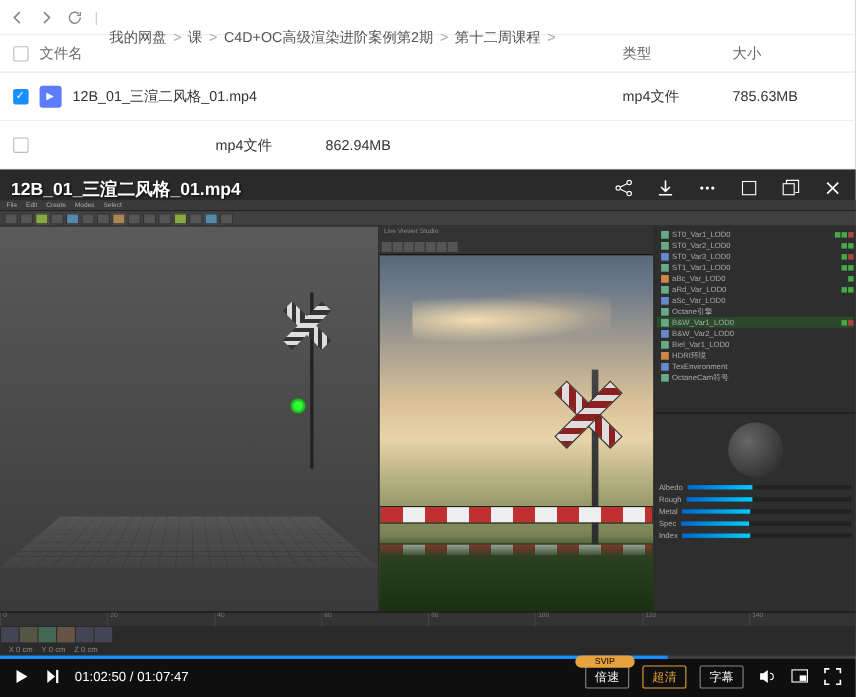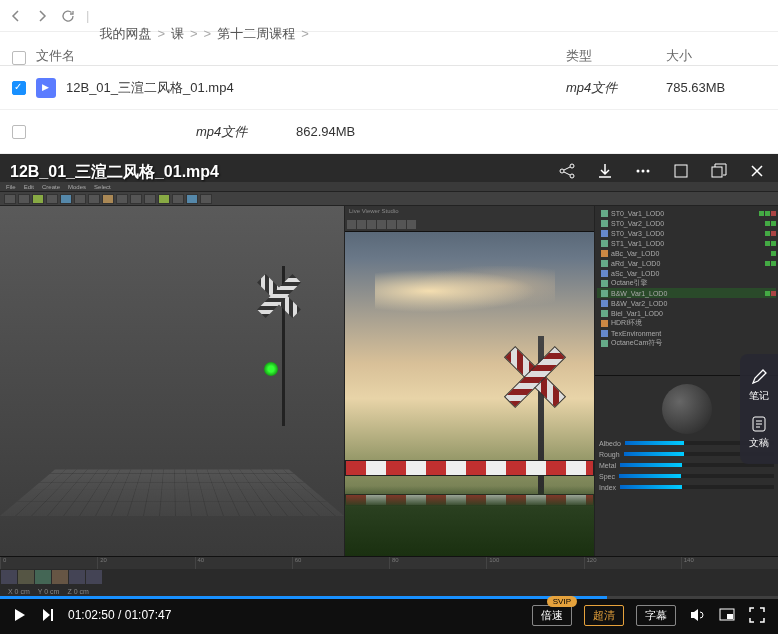--- a/index.html
+++ b/index.html
@@ -7,38 +7,38 @@
 
 
 .nav-bar { height: 32px; display: flex; align-items: center; padding: 0 8px; gap: 10px; border-bottom: 1px solid #eee; font-size: 13px; color: #333; }
 .nav-icon { width: 16px; height: 16px; cursor: pointer; display: flex; align-items: center; justify-content: center; color: #888; }
 .nav-sep { color: #ccc; }
 .breadcrumb { display: flex; align-items: center; gap: 6px; margin-top: 36px; }
 .bc-item { color: #555; cursor: pointer; }
 .bc-sep { color: #aaa; }
 
 
-.table-header { height: 34px; display: flex; align-items: flex-end; border-bottom: 1px solid #e5e5e5; font-size: 13px; color: #666; padding: 0 12px; }
+.table-header { height: 34px; display: flex; align-items: center; border-bottom: 1px solid #e5e5e5; font-size: 13px; color: #666; padding: 0 12px; }
 .col-check { width: 24px; }
 .col-name { flex: 1; }
 .col-date { width: 160px; display: flex; align-items: center; gap: 4px; }
 .col-type { width: 100px; }
 .col-size { width: 100px; }
 .checkbox { width: 14px; height: 14px; border: 1px solid #bbb; border-radius: 2px; background: #fff; }
 .checkbox.checked { background: #1890ff; border-color: #1890ff; position: relative; }
 .checkbox.checked::after { content: "✓"; color: #fff; font-size: 10px; position: absolute; top: -1px; left: 1px; }
 .sort-arrow { color: #1890ff; }
 
 
 .table-row { height: 44px; display: flex; align-items: center; border-bottom: 1px solid #f0f0f0; font-size: 13px; color: #333; padding: 0 12px; }
 .file-icon { width: 20px; height: 20px; background: #5b7cff; border-radius: 3px; margin-right: 10px; position: relative; }
 .file-icon::after { content: "▶"; color: #fff; font-size: 9px; position: absolute; left: 6px; top: 4px; }
 .file-name { flex: 1; display: flex; align-items: center; }
 .file-date { width: 160px; }
-.file-type { width: 100px; font-style: italic; }
+.file-type { width: 100px; }
 .file-size { width: 100px; }
 
 
 .video-area { position: relative; height: 480px; background: #2a2a2a; overflow: hidden; }
 .video-title { position: absolute; top: 8px; left: 10px; color: #fff; font-size: 16px; font-weight: bold; z-index: 20; text-shadow: 1px 1px 2px rgba(0,0,0,0.8); }
 .video-top-icons { position: absolute; top: 6px; right: 10px; display: flex; gap: 16px; z-index: 20; }
 .vti { width: 22px; height: 22px; color: #fff; cursor: pointer; display: flex; align-items: center; justify-content: center; }
 
 
 .c4d { position: absolute; top: 28px; left: 0; right: 0; bottom: 38px; background: #383838; display: flex; flex-direction: column; }
@@ -105,21 +105,21 @@
 
 
 .player-bar { position: absolute; bottom: 0; left: 0; right: 0; height: 38px; background: rgba(10,10,10,0.85); display: flex; align-items: center; padding: 0 12px; gap: 12px; z-index: 30; }
 .progress { position: absolute; top: 0; left: 0; right: 0; height: 3px; background: rgba(255,255,255,0.2); }
 .progress-fill { height: 100%; width: 78%; background: #1890ff; }
 .pb-btn { color: #fff; cursor: pointer; font-size: 14px; display: flex; align-items: center; }
 .pb-time { color: #fff; font-size: 12px; }
 .pb-spacer { flex: 1; }
 .pb-box { border: 1px solid rgba(255,255,255,0.5); padding: 2px 8px; color: #fff; font-size: 11px; border-radius: 2px; cursor: pointer; position: relative; }
 .pb-box.gold { border-color: #e6a23c; color: #e6a23c; }
-.svip-tag { position: absolute; top: -10px; right: -6px; background: #e6a23c; color: #000; font-size: 8px; padding: 1px 6px; border-radius: 6px; }
+.svip-tag { position: absolute; top: -10px; right: -6px; background: #e6a23c; color: #000; font-size: 8px; padding: 1px 18px; border-radius: 6px; }
 </style>
 </head>
 <body>
 
 <div class="nav-bar">
   <div class="nav-icon">
     <svg width="12" height="12" viewBox="0 0 12 12">
         <path d="M8 1L3 6l5 5" stroke="#888" fill="none" stroke-width="1.5"></path>
       </svg>
   </div>
@@ -132,20 +132,21 @@
     <svg width="14" height="14" viewBox="0 0 14 14">
         <path d="M12 7a5 5 0 11-1.5-3.5M12 2v3h-3" stroke="#888" fill="none" stroke-width="1.3"></path>
       </svg>
   </div>
   <span class="nav-sep">|</span>
   <div class="breadcrumb">
     <span class="bc-item">我的网盘</span>
     <span class="bc-sep">&gt;</span>
     <span class="bc-item">课</span>
     <span class="bc-sep">&gt;</span>
+    <span class="bc-item">C4D+OC高级渲染进阶案例第2期</span>
     <span class="bc-sep">&gt;</span>
     <span class="bc-item">第十二周课程</span>
     <span class="bc-sep">&gt;</span>
   </div>
 </div>
 
 <div class="table-header">
   <div class="col-check">
       <div class="checkbox"></div>
     </div>
@@ -403,35 +404,20 @@
           <div class="tl-thumb"></div>
       </div>
       <div class="tl-controls">
         <span>X 0 cm</span>
         <span>Y 0 cm</span>
         <span>Z 0 cm</span>
       </div>
     </div>
   </div>
 
-  <div class="side-float">
-    <div class="sf-item">
-      <svg width="18" height="18" viewBox="0 0 18 18">
-          <path d="M3 15l2-5 8-8 3 3-8 8-5 2z" fill="none" stroke="#fff" stroke-width="1.3"></path>
-        </svg>
-      <span>笔记</span>
-    </div>
-    <div class="sf-item">
-      <svg width="18" height="18" viewBox="0 0 18 18">
-          <rect x="3" y="2" width="12" height="14" fill="none" stroke="#fff" rx="2"></rect>
-          <path d="M6 6h6M6 9h6M6 12h4" stroke="#fff"></path>
-        </svg>
-      <span>文稿</span>
-    </div>
-  </div>
 
   <div class="player-bar">
     <div class="progress">
         <div class="progress-fill"></div>
       </div>
     <div class="pb-btn">
         <svg width="16" height="16" viewBox="0 0 16 16">
           <path d="M3 2l10 6-10 6z" fill="#fff"></path>
         </svg>
       </div>

